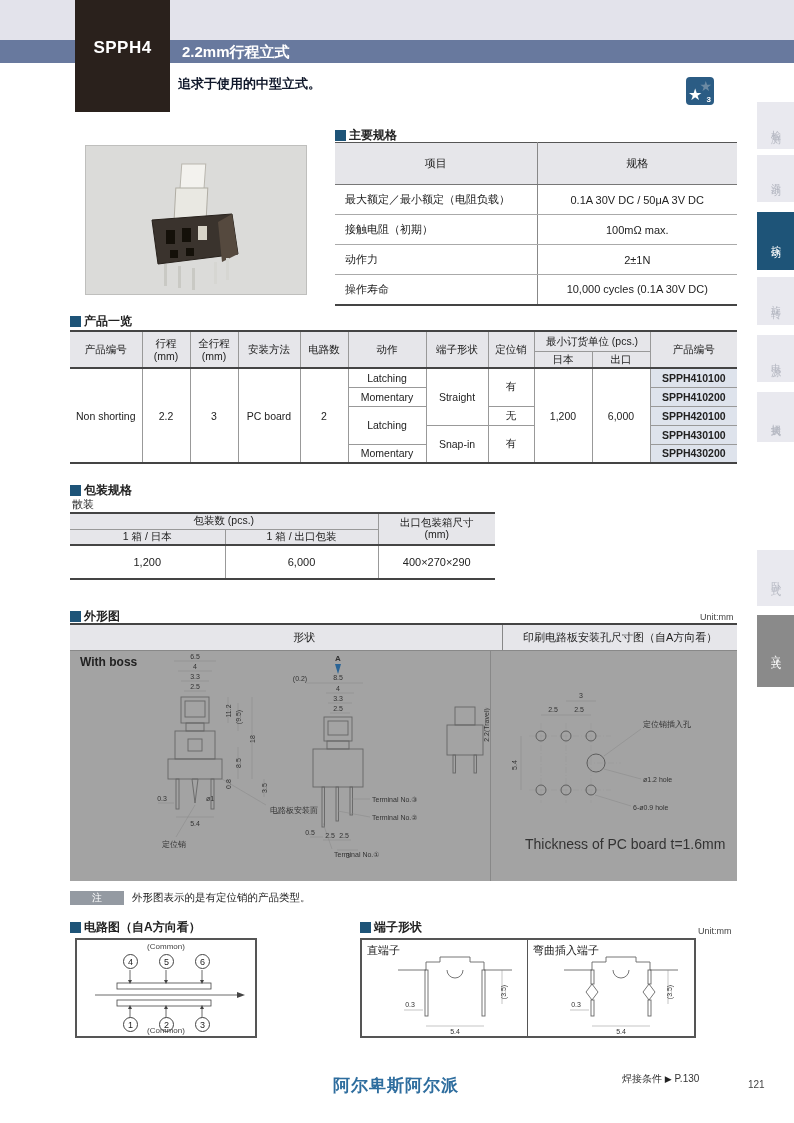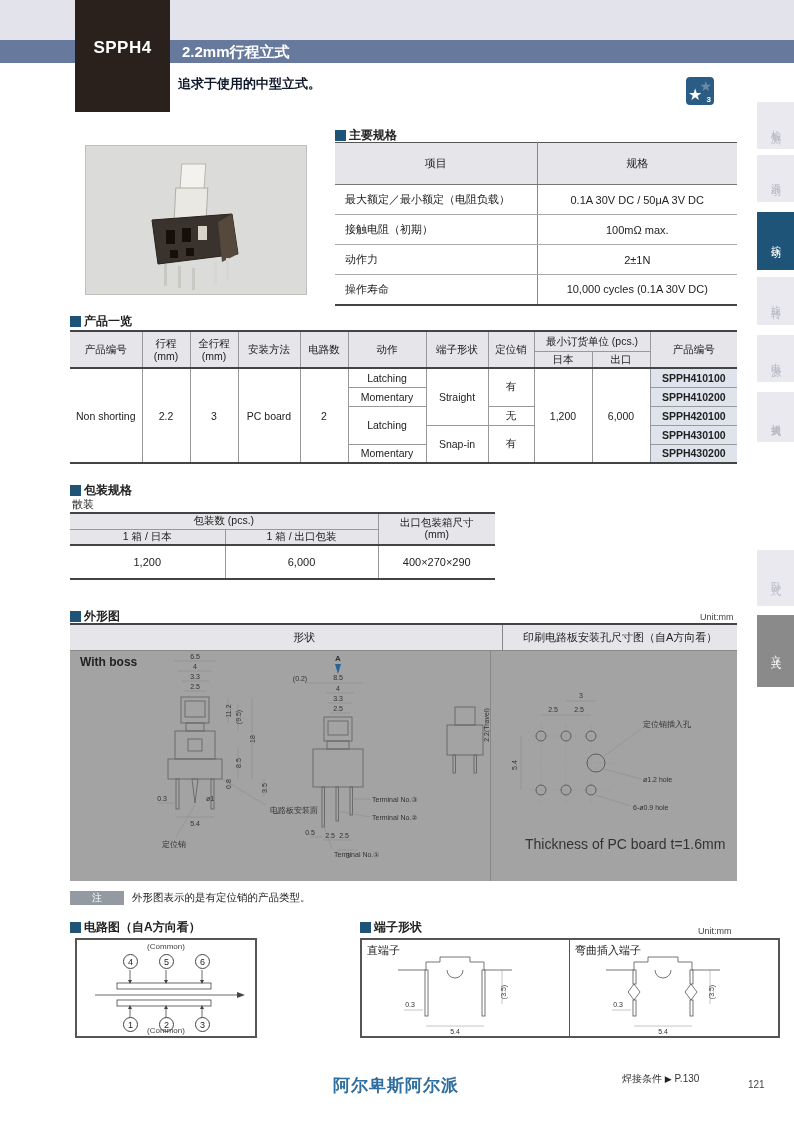--- a/index.html
+++ b/index.html
@@ -83,21 +83,21 @@
 
   
   .note-row { position:absolute; left:70px; top:891px; display:flex; align-items:center; gap:8px; font-size:10.5px; }
   .note-tag { width:54px; height:14px; background:#949aa2; color:#fff; text-align:center; line-height:14px; font-size:10px; }
 
   
   .circuit-box { position:absolute; left:75px; top:938px; width:182px; height:100px; border:2px solid #555; }
   .circ-common { position:absolute; width:100%; text-align:center; font-size:8px; color:#444; }
   .circ-num { position:absolute; width:15px; height:15px; border:1px solid #444; border-radius:50%; background:#fff; font-size:9px; line-height:15px; text-align:center; }
 
-  .term-box { position:absolute; left:360px; top:938px; width:420px; height:100px; border:2px solid #555; display:flex; }
+  .term-box { position:absolute; left:360px; top:938px; width:336px; height:100px; border:2px solid #555; display:flex; }
   .term-half { position:relative; width:50%; height:100%; }
   .term-half.first { border-right:1px solid #555; }
   .term-label { position:absolute; left:5px; top:3px; font-size:11px; }
 
   
   .brand { position:absolute; left:333px; top:1074px; font-size:17px; font-weight:bold; color:#2e6d9e; letter-spacing:1px; }
   .footer-link { position:absolute; left:622px; top:1072px; font-size:10px; color:#333; }
   .footer-link .arr { color:#222; font-size:9px; }
   .page-num { position:absolute; left:748px; top:1079px; font-size:10px; color:#444; }
 </style>

